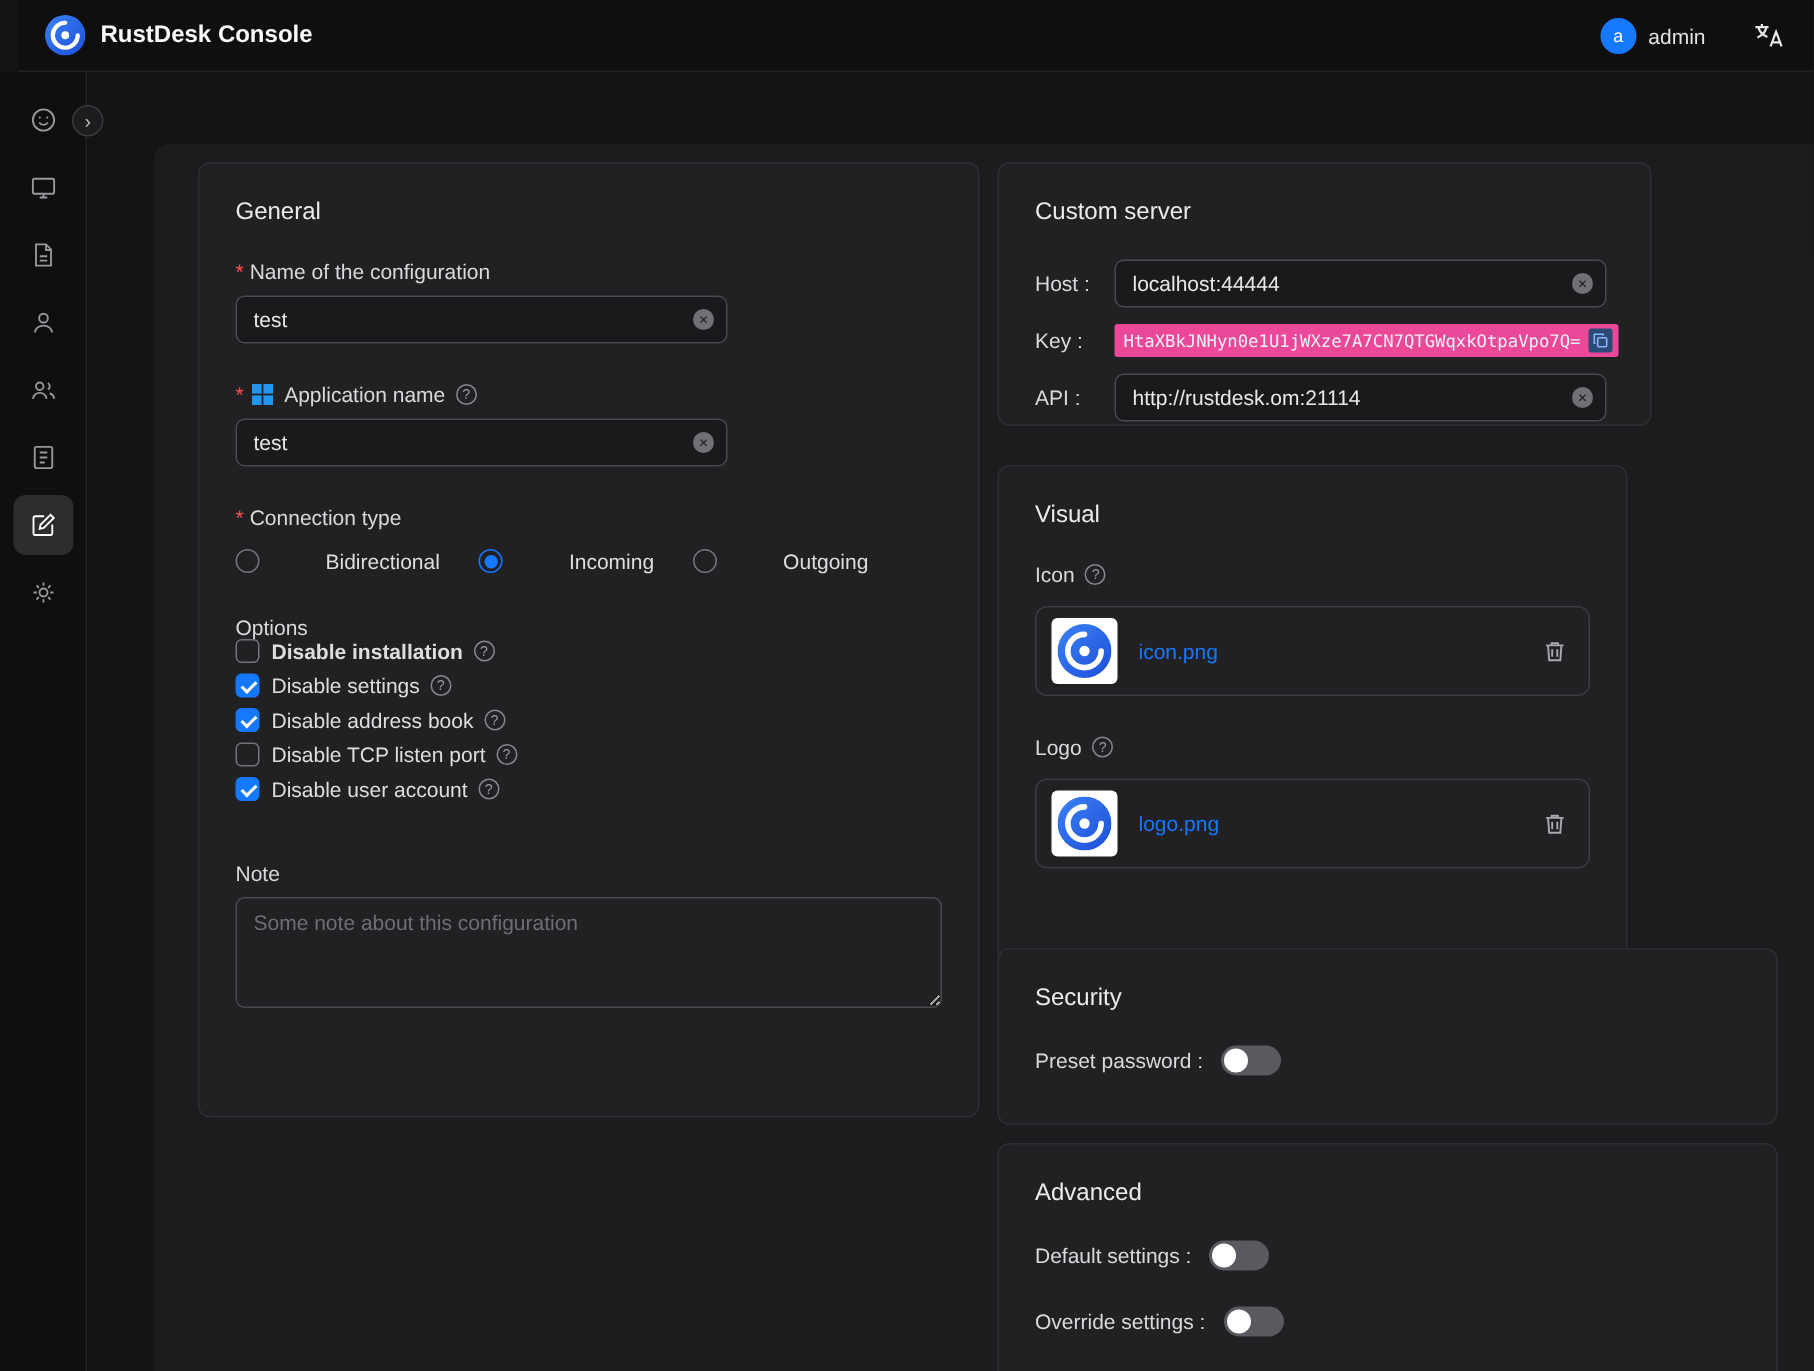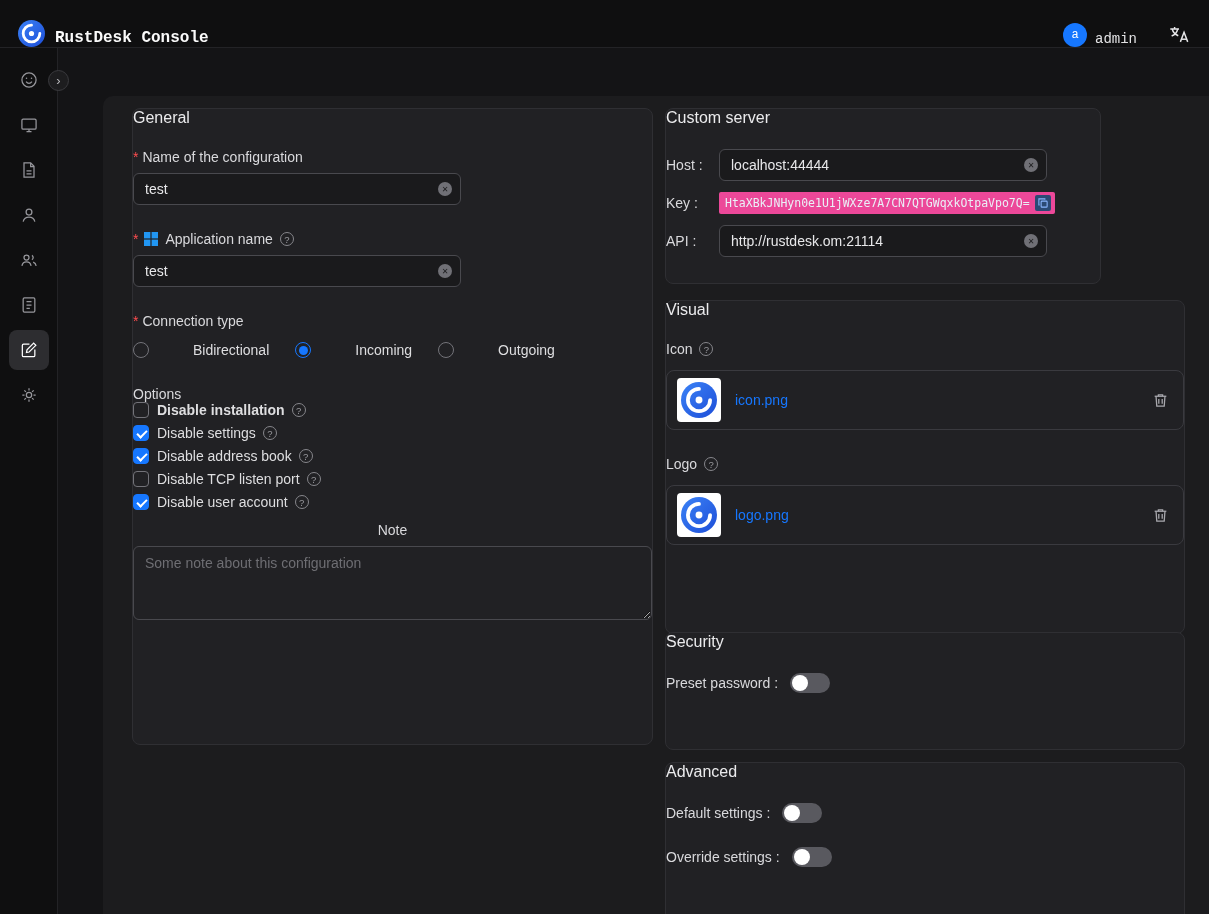--- a/index.html
+++ b/index.html
@@ -3,22 +3,22 @@
 <meta charset="utf-8">
 <style>
   * { box-sizing: border-box; margin: 0; padding: 0; }
   html,body { width:1209px; height:914px; }
   body {
     position: relative; overflow: hidden;
     background:#141416; color:#e8e8ea;
     font-family:"Liberation Sans", sans-serif; font-size:14px;
   }
   
-  .header { position:absolute; top:0; left:0; right:0; height:48px; background:#0f0f10;
-    border-bottom:1px solid #232326; display:flex; align-items:flex-end; padding:0 18px; z-index:10;font-family:Liberation Mono, monospace;}
+  .header { position:absolute; top:0; left:12px; right:0; height:48px; background:#0f0f10;
+    border-bottom:1px solid #232326; display:flex; align-items:center; padding:0 18px; z-index:10;}
   .logo { width:27px; height:27px; flex:none; }
   .app-title { margin-left:10px; font-size:16px; font-weight:700; color:#fafafa; }
   .h-spacer { flex:1; }
   .avatar { width:24px; height:24px; border-radius:50%; background:#1677ff; color:#fff;
     font-size:12px; display:flex; align-items:center; justify-content:center; }
   .user-name { margin-left:8px; color:#e2e2e4; font-size:14px; }
   .translate-btn { margin-left:30px; width:24px; height:24px; color:#e8e8ea; display:flex; align-items:center; justify-content:center; cursor:pointer;}
   
   .sidebar { position:absolute; top:48px; left:0; bottom:0; width:58px; background:#0f0f10;
     border-right:1px solid #232326; display:flex; flex-direction:column; align-items:center;
@@ -27,24 +27,24 @@
     justify-content:center; color:#97979c; cursor:pointer; }
   .side-item.active { background:#2d2d30; color:#ffffff; }
   .side-item svg { width:20px; height:20px; }
   .expand-btn { position:absolute; top:70px; left:48px; width:21px; height:21px; border-radius:50%;
     background:#1d1d1f; border:1px solid #3a3a3e; color:#b9b9bd; font-size:13px; line-height:1;
     display:flex; align-items:center; justify-content:center; z-index:11; cursor:pointer; }
   
   .panel { position:absolute; top:96px; left:103px; right:0; bottom:0; background:#1c1c1e;
     border-top-left-radius:10px; }
   
-  .card { position:absolute; background:#212124; border:1px solid #2f2f33; border-radius:8px; }
+  .card { position:absolute; background:#212124; border:1px solid #2f2f33; border-radius:8px; padding:24px; }
   #card-general  { left:132px; top:108px; width:521px; height:637px; }
   #card-server   { left:665px; top:108px; width:436px; height:176px; }
-  #card-visual   { left:665px; top:300px; width:520px; height:334px; }
+  #card-visual   { left:665px; top:310px; width:420px; height:334px; }
   #card-security { left:665px; top:632px; width:520px; height:118px; }
   #card-advanced { left:665px; top:762px; width:520px; height:190px; }
   .card-title { font-size:16px; font-weight:500; color:#ebebed; margin-bottom:22px; }
   
   .flabel { display:flex; align-items:center; font-size:14px; color:#d9d9dc; margin-bottom:8px; }
   .req { color:#ff4d4f; margin-right:4px; }
   .win-icon { width:14px; height:14px; margin:0 7px 0 2px; flex:none; }
   .help { width:14px; height:14px; border-radius:50%; border:1px solid #86868b; color:#9a9a9f;
     font-size:9.5px; display:inline-flex; align-items:center; justify-content:center; margin-left:7px;
     flex:none; cursor:pointer; }
@@ -64,21 +64,21 @@
   
   .options-label { font-size:14px; color:#d9d9dc; }
   .orow { display:flex; align-items:center; margin-bottom:7px; color:#dedee0; }
   .cbx { width:16px; height:16px; border-radius:4px; border:1.5px solid #737379; position:relative; flex:none; cursor:pointer; }
   .cbx.checked { background:#1677ff; border-color:#1677ff; }
   .cbx.checked::after { content:""; position:absolute; left:4.5px; top:1.5px; width:4px; height:8px;
     border:solid #fff; border-width:0 2px 2px 0; transform:rotate(45deg); }
   .olabel { margin-left:8px; }
   .olabel.bold { font-weight:700; }
   
-  .note-label { margin-top:12px; font-size:14px; color:#d9d9dc; margin-bottom:8px;text-align:center; }
+  .note-label { margin-top:40px; font-size:14px; color:#d9d9dc; margin-bottom:8px; }
   .note-ta { width:100%; height:74px; background:transparent; border:1px solid #49494e; border-radius:6px;
     color:#e8e8ea; padding:8px 11px; font-size:14px; font-family:inherit; resize:both; outline:none; }
   .note-ta::placeholder { color:#6e6e73; }
   
   .srow { display:flex; align-items:center; margin-bottom:11px; }
   .slabel { width:53px; flex:none; color:#d9d9dc; }
   .srow .iwrap { margin-bottom:0; }
   .keybox { display:flex; align-items:center; background:#ec4899; border-radius:2px; padding:3px 4px 3px 6px; max-width:342px; }
   .keytext { font-family:"DejaVu Sans Mono", monospace; font-size:11.5px; color:#eaf0f7; white-space:nowrap; overflow:hidden; }
   .copybtn { margin-left:5px; width:16px; height:16px; background:#2b4a75; border-radius:2px;

